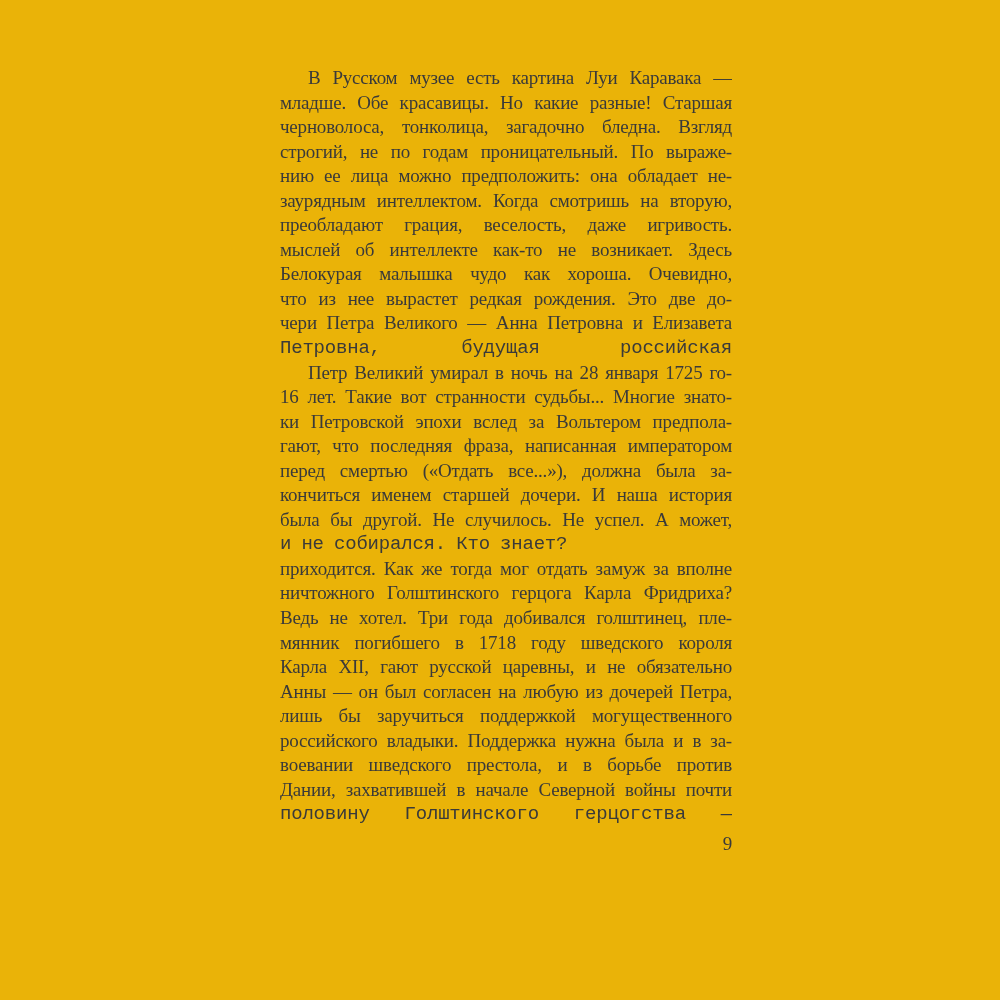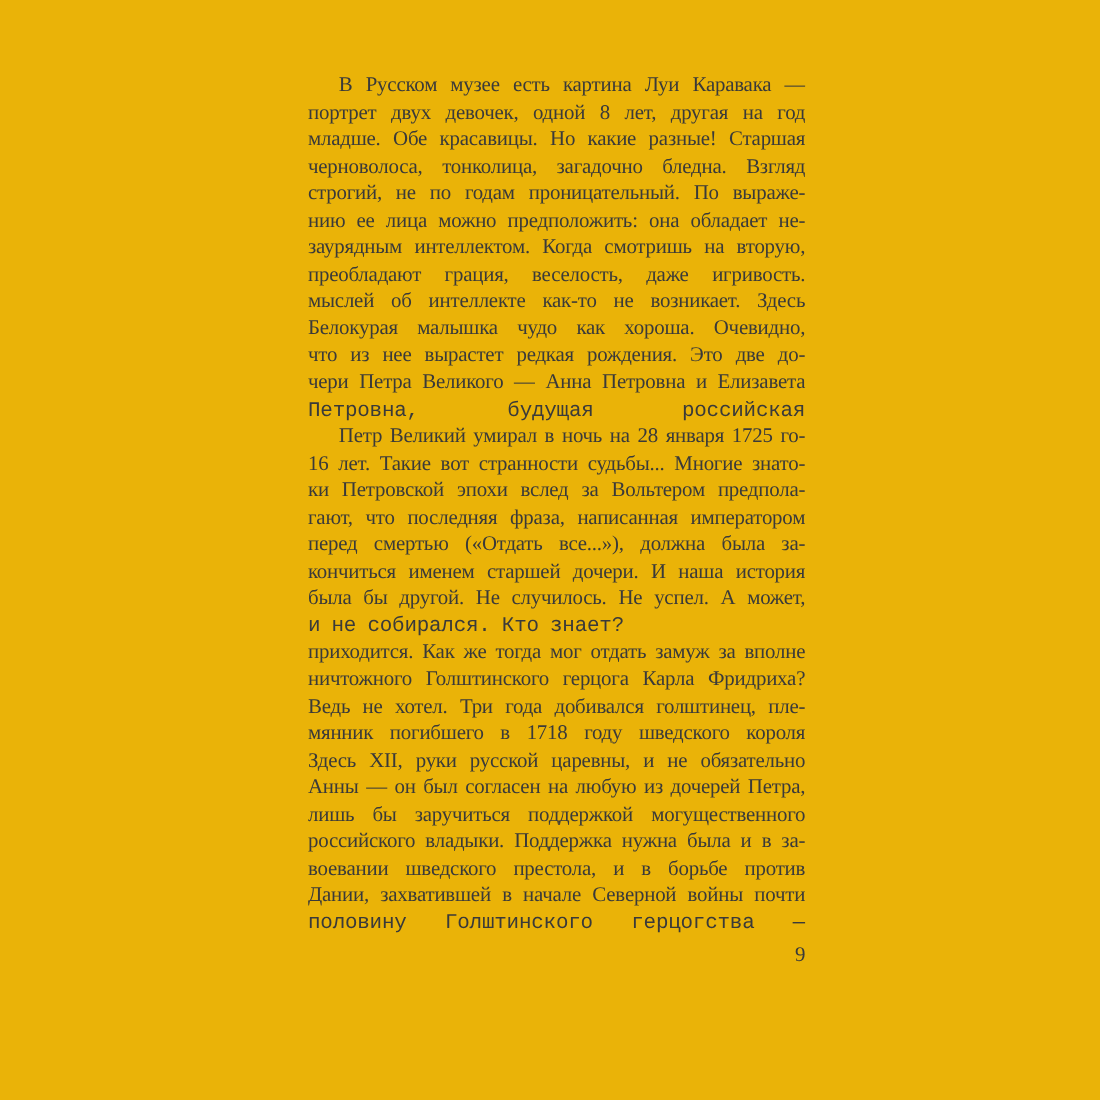--- a/index.html
+++ b/index.html
@@ -48,21 +48,20 @@
     color: #3a3a3a;
   }
 </style>
 </head>
 <body>
 
 <div class="page">
   <div class="text-block">
 
     <div class="line first">В Русском музее есть картина Луи Каравака —</div>
-      <div class="line">портрет двух девочек, одной 8 лет, другая на год</div>
       <div class="line">младше. Обе красавицы. Но какие разные! Старшая</div>
       <div class="line">черноволоса, тонколица, загадочно бледна. Взгляд</div>
       <div class="line">строгий, не по годам проницательный. По выраже-</div>
       <div class="line">нию ее лица можно предположить: она обладает не-</div>
       <div class="line">заурядным интеллектом. Когда смотришь на вторую,</div>
       <div class="line">преобладают грация, веселость, даже игривость.</div>
       <div class="line">мыслей об интеллекте как-то не возникает. Здесь</div>
       <div class="line">Белокурая малышка чудо как хороша. Очевидно,</div>
       <div class="line">что из нее вырастет редкая рождения. Это две до-</div>
       <div class="line">чери Петра Великого — Анна Петровна и Елизавета</div>
@@ -72,21 +71,21 @@
       <div class="line">ки Петровской эпохи вслед за Вольтером предпола-</div>
       <div class="line">гают, что последняя фраза, написанная императором</div>
       <div class="line">перед смертью («Отдать все...»), должна была за-</div>
       <div class="line">кончиться именем старшей дочери. И наша история</div>
       <div class="line">была бы другой. Не случилось. Не успел. А может,</div>
       <div class="line last">и не собирался. Кто знает?</div>
       <div class="line">приходится. Как же тогда мог отдать замуж за вполне</div>
       <div class="line">ничтожного Голштинского герцога Карла Фридриха?</div>
       <div class="line">Ведь не хотел. Три года добивался голштинец, пле-</div>
       <div class="line">мянник погибшего в 1718 году шведского короля</div>
-      <div class="line">Здесь XII, руки русской царевны, и не обязательно</div>
+      <div class="line">Карла XII, гают русской царевны, и не обязательно</div>
       <div class="line">Анны — он был согласен на любую из дочерей Петра,</div>
       <div class="line">лишь бы заручиться поддержкой могущественного</div>
       <div class="line">российского владыки. Поддержка нужна была и в за-</div>
       <div class="line">воевании шведского престола, и в борьбе против</div>
       <div class="line">Дании, захватившей в начале Северной войны почти</div>
       <div class="line last">половину Голштинского герцогства — Шлезвиг.</div>
       <div class="page-number">9</div>
   </div>
 </div>
 

